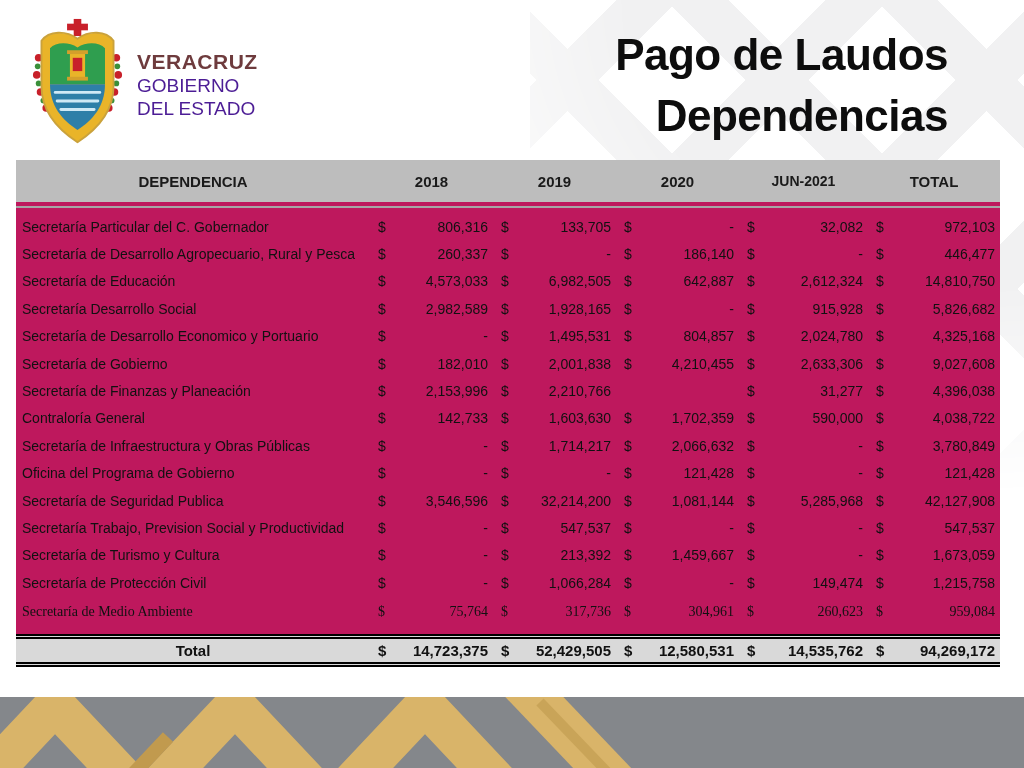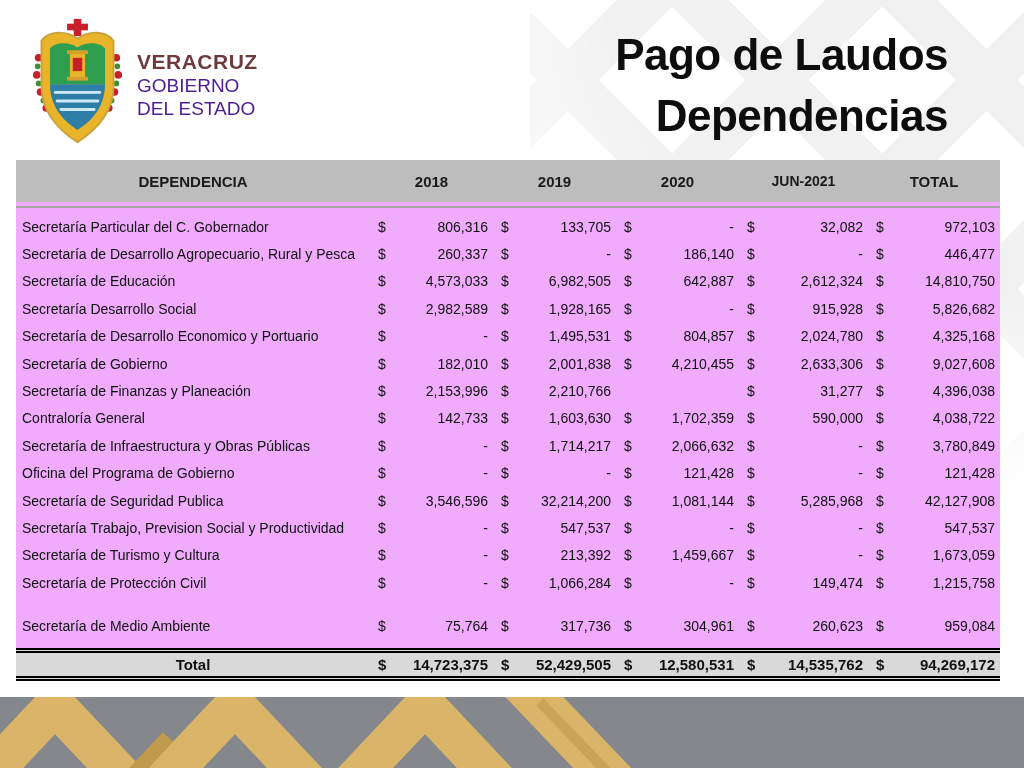--- a/index.html
+++ b/index.html
@@ -31,38 +31,38 @@
   .gov   { font-size: 19px; color: #4c1d95; line-height: 23px; }
 
   
   .title {
     position: absolute; top: 24px; right: 76px;
     text-align: right; font-size: 44px; font-weight: bold;
     line-height: 61px; color: #0d0d0d; letter-spacing: -0.5px;
   }
 
   
-  .table { position: absolute; left: 16px; top: 160px; width: 984px; background: #f0abfc; }
+  .table { position: absolute; left: 16px; top: 160px; width: 984px; background: #be185d; }
   .thead {
     display: flex; align-items: center;
     background: #bdbdbd; height: 42px;
     font-weight: bold; font-size: 15px; color: #1a1a1a;
   }
   .hcell { text-align: center; }
   .dep { width: 354px; }
   .c1, .c2, .c3 { width: 123px; }
   .c4 { width: 129px; }
   .c5 { width: 132px; }
   .hcell.c4 { font-size: 14px; }
   .head-line { height: 2px; background: #a6a6a6; margin-top: 4px; margin-bottom: 5px; }
 
   .trow { display: flex; align-items: center; height: 27.4px; font-size: 14px; }
   .trow .dep { padding-left: 6px; }
   .money { display: flex; justify-content: space-between; padding: 0 5px 0 8px; }
-  .trow.last { margin-top: 16px; }
+  .trow.last { margin-top: 2px; font-family: Liberation Serif, serif; }
 
   .total-row {
     display: flex; align-items: center;
     height: 33px; margin-top: 8px;
     background: #d9d9d9;
     border-top: 5px double #000;
     border-bottom: 5px double #000;
     font-weight: bold; font-size: 15px;
   }
   .total-label { text-align: center; }

